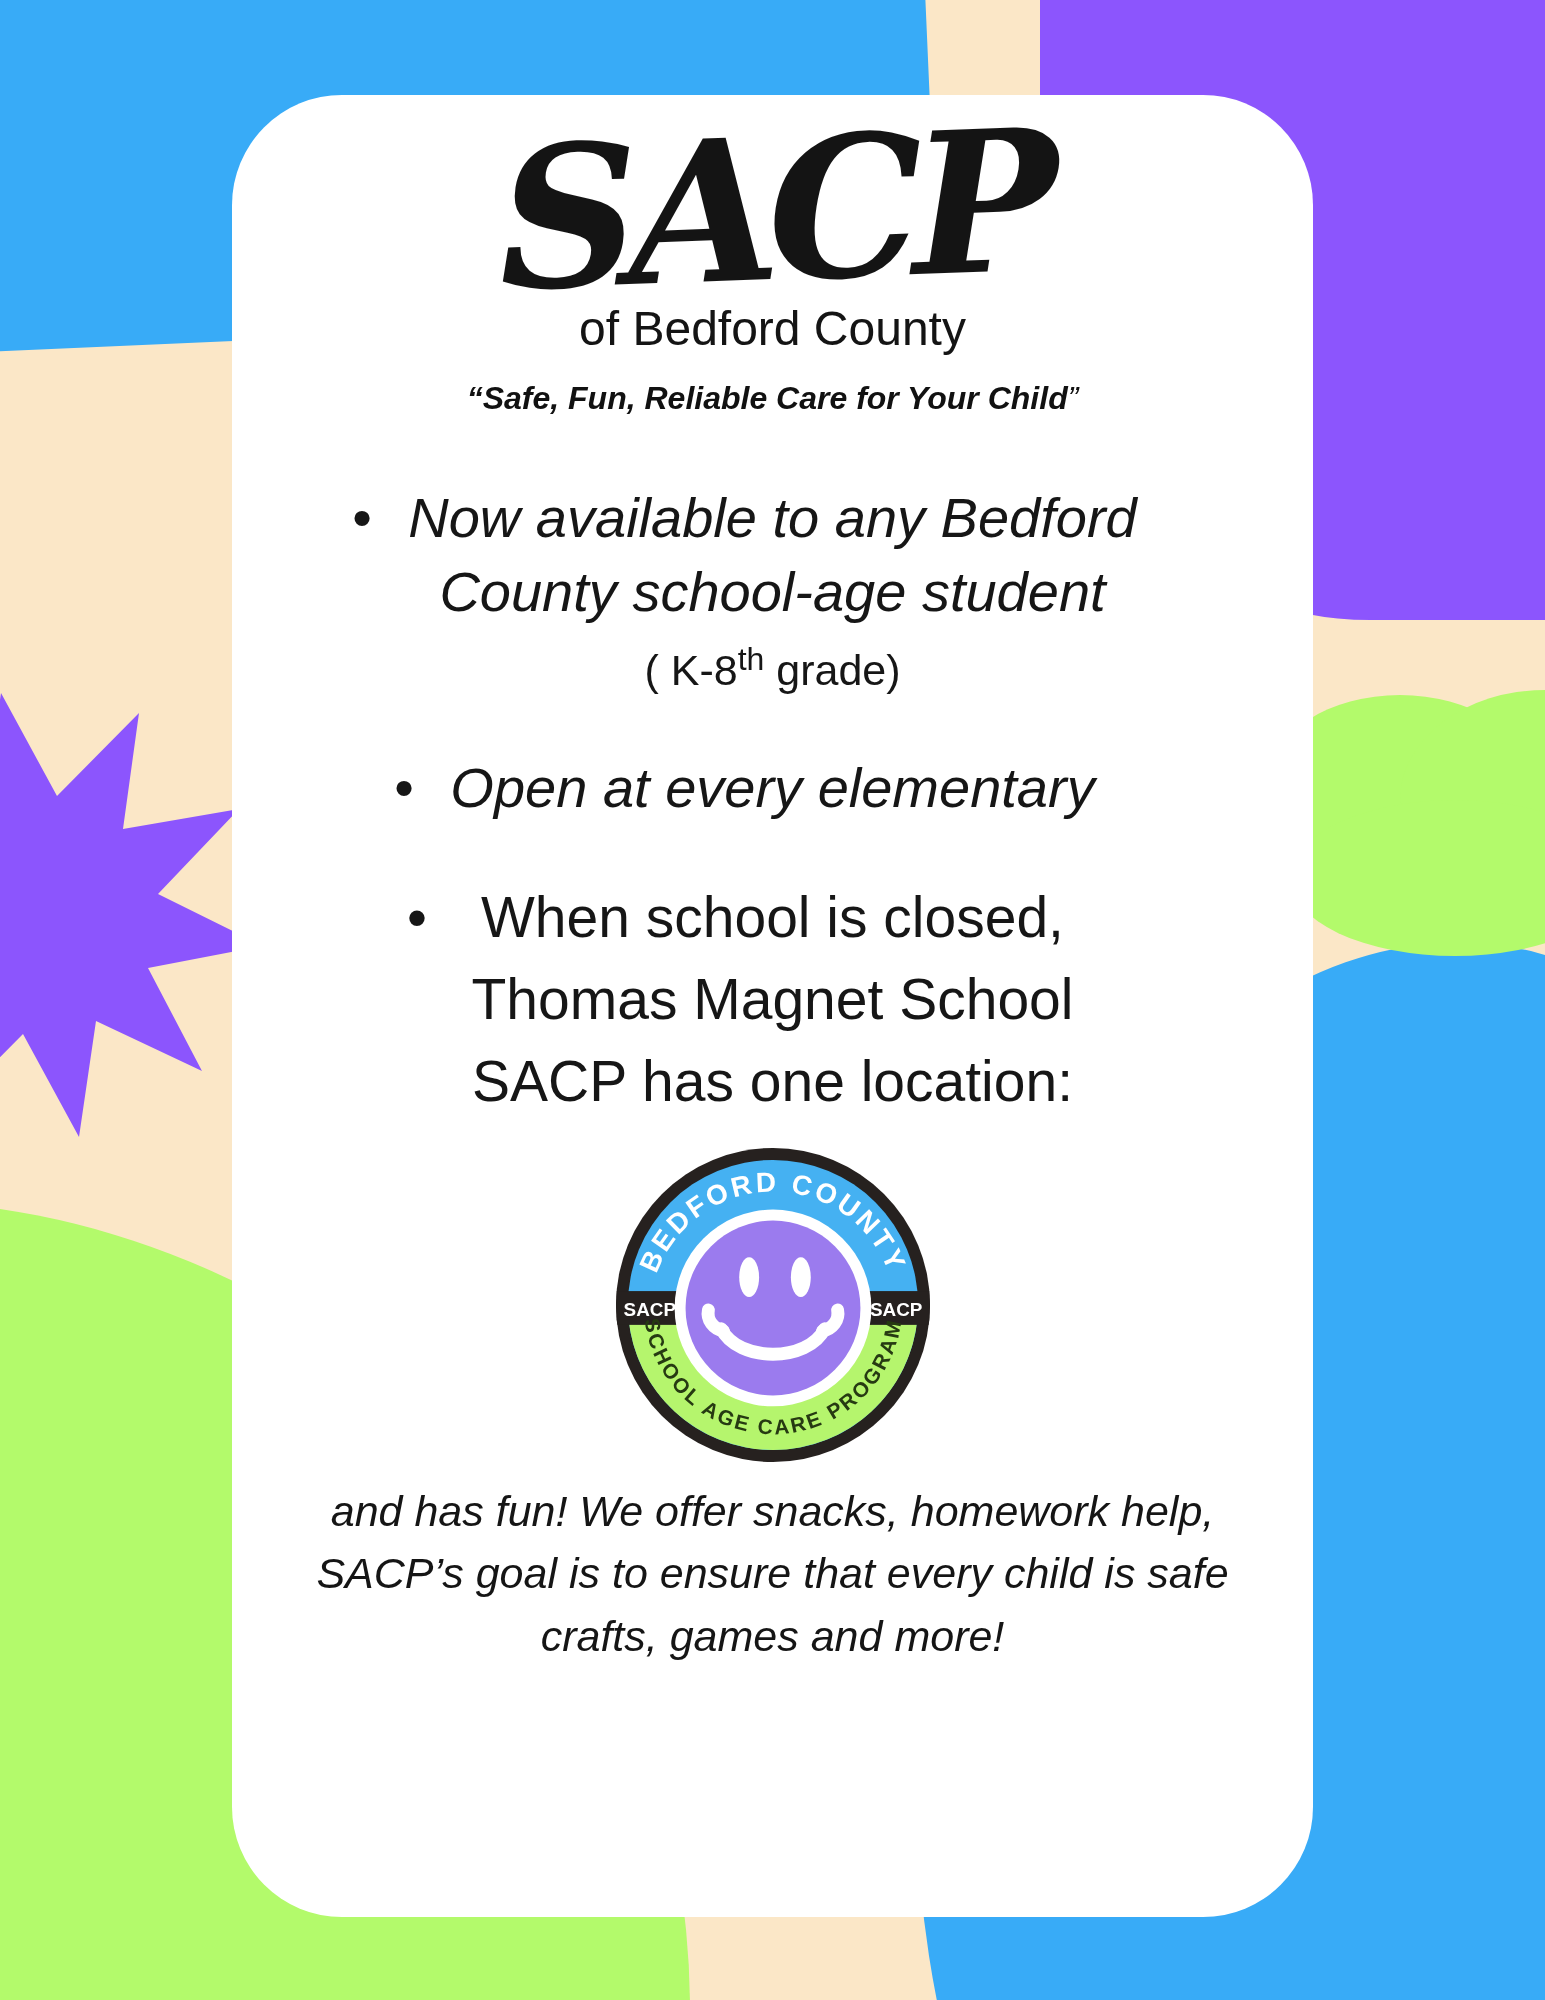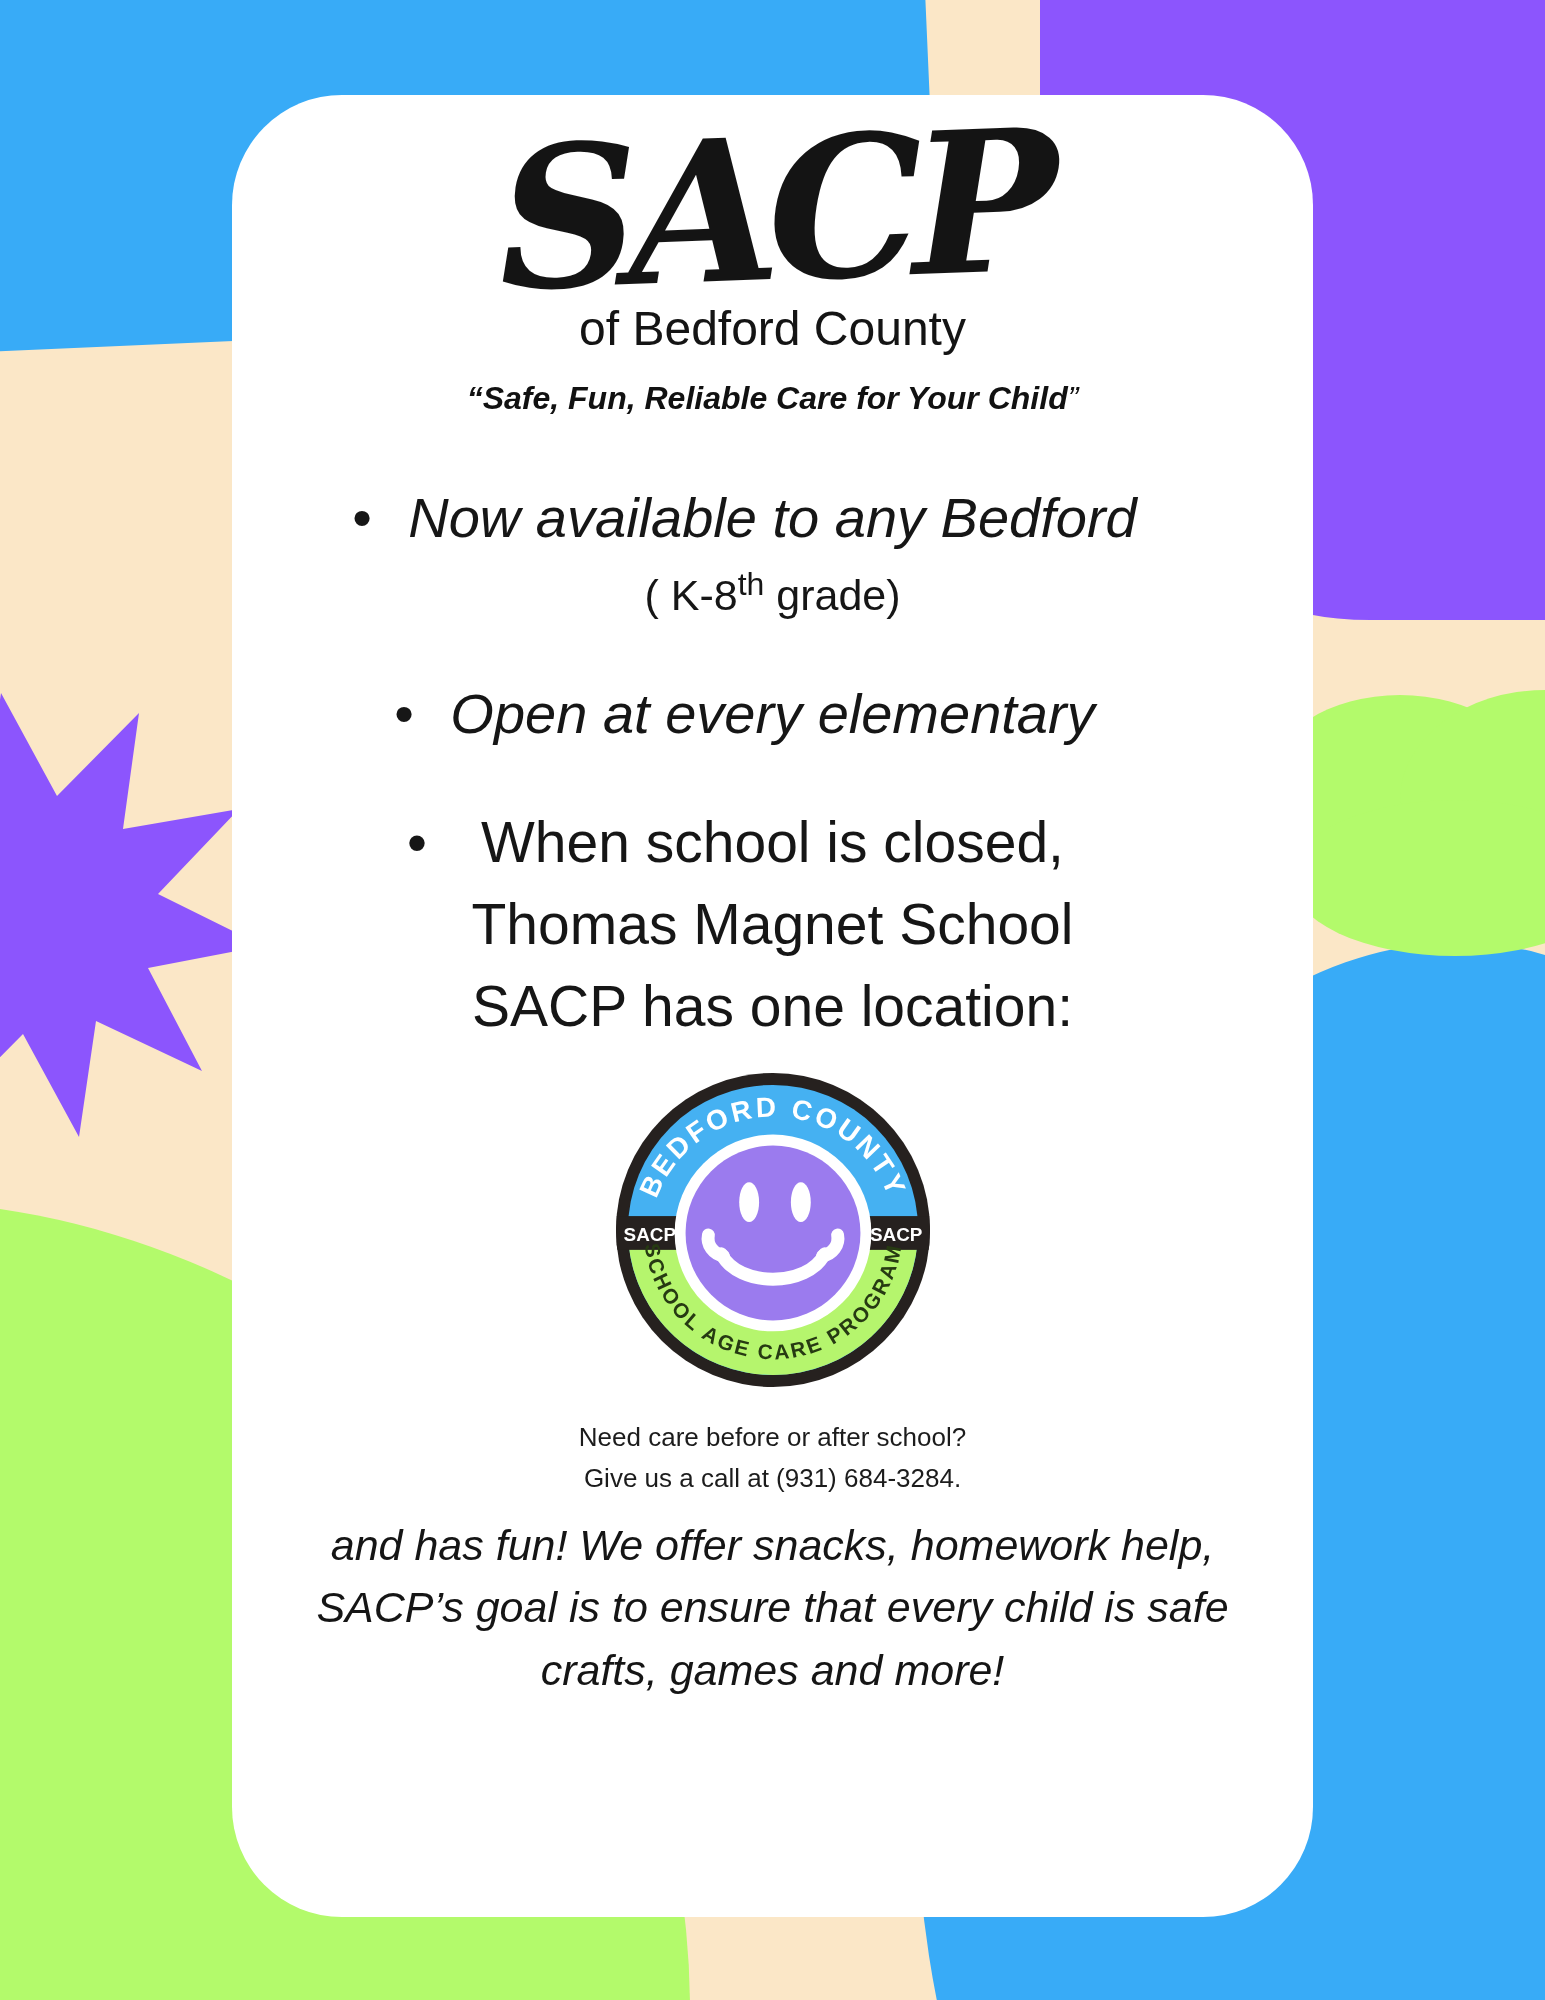--- a/index.html
+++ b/index.html
@@ -70,20 +70,21 @@
   </svg>
 
   <div class="card">
 
     <div class="title-script">SACP</div>
     <div class="subtitle">of Bedford County</div>
     <div class="tagline"><span>“</span><span>Safe, Fun, Reliable Care for Your Child</span><span class="q-close">”</span></div>
 
     <div class="bullet b1 b-italic">
       <span class="bline"><span class="btxt"><span class="dot">•</span><span>Now available to any Bedford</span></span></span>
+      <span class="bline">County school-age student</span>
       <div class="grade"><span>( K-8</span><sup>th</sup><span> grade)</span></div>
     </div>
 
     <div class="bullet b2 b-italic">
       <span class="bline"><span class="btxt"><span class="dot">•</span><span>Open at every elementary</span></span></span>
     </div>
 
     <div class="bullet b3">
       <span class="bline"><span class="btxt"><span class="dot">•</span><span>When school is closed,</span></span></span>
       <span class="bline">Thomas Magnet School</span>
@@ -120,24 +121,20 @@
           <textPath href="#arcTop" startOffset="50%" text-anchor="middle">BEDFORD COUNTY</textPath>
         </text>
         <text font-family="Liberation Sans, sans-serif" font-size="21" font-weight="bold" fill="#263a12" letter-spacing="2.5">
           <textPath href="#arcBot" startOffset="50%" text-anchor="middle">SCHOOL AGE CARE PROGRAM</textPath>
         </text>
         <text x="36" y="171" font-family="Liberation Sans, sans-serif" font-size="19" font-weight="bold" fill="#ffffff" text-anchor="middle">SACP</text>
         <text x="284" y="171" font-family="Liberation Sans, sans-serif" font-size="19" font-weight="bold" fill="#ffffff" text-anchor="middle">SACP</text>
       </svg>
     </div>
 
-    <div class="contact">
-      <div>Need care before or after school?</div>
-      <div>Give us a call at (931) 684-3284.</div>
-    </div>
 
     <div class="footer">
       <div>and has fun! We offer snacks, homework help,</div>
       <div>SACP’s goal is to ensure that every child is safe</div>
       <div>crafts, games and more!</div>
     </div>
 
   </div>
 </div>
 

